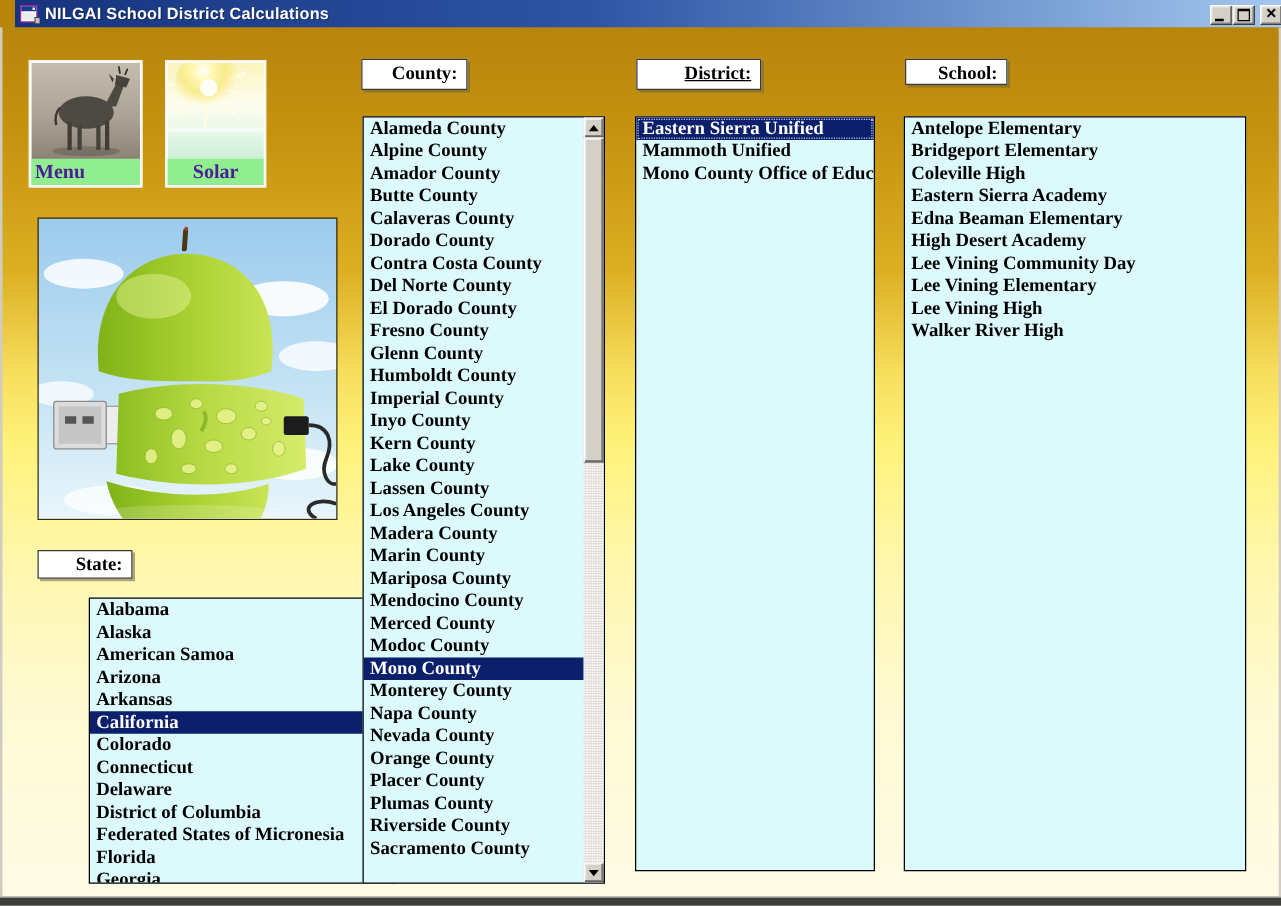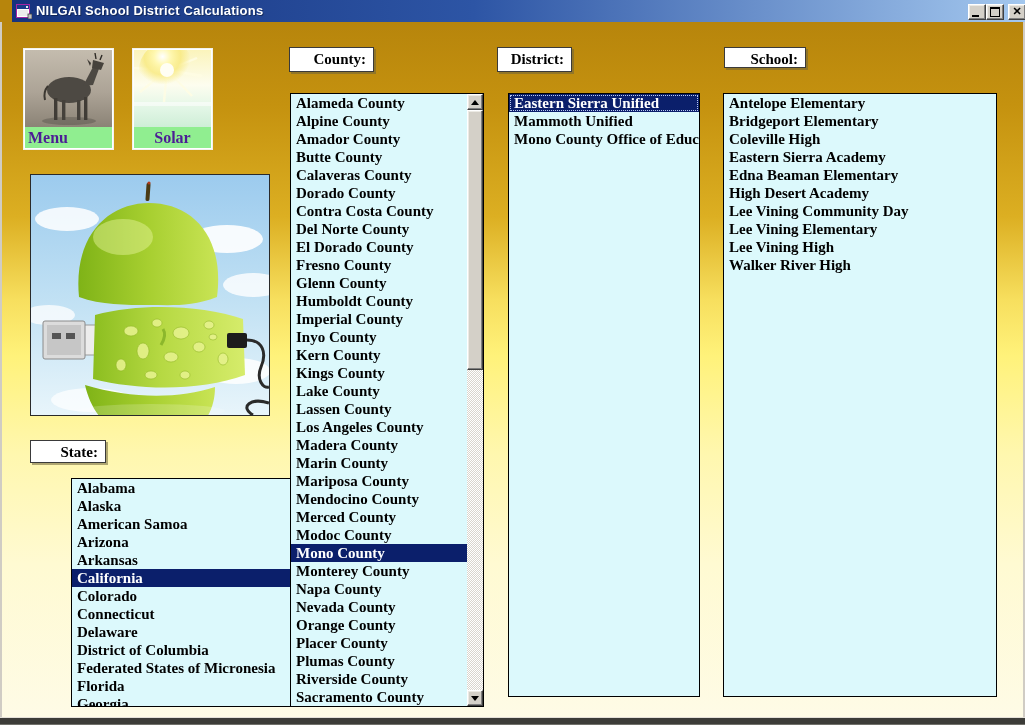--- a/index.html
+++ b/index.html
@@ -67,21 +67,21 @@
   }
   
   .field-label{
     position:absolute;background:#FFFFFF;border:1px solid #3A3A3A;
     box-shadow:2px 2px 0 rgba(110,100,60,.55);
     font-family:"Liberation Serif",serif;font-weight:bold;font-size:15px;color:#000;
     text-align:right;box-sizing:border-box;padding:3px 7px 0 0;white-space:nowrap;
   }
   #state-label{left:30px;top:440px;width:76px;height:23px;}
   #county-label{left:289px;top:47px;width:85px;height:25px;}
-  #district-label{left:497px;top:47px;width:75px;height:25px;}
+  #district-label{left:509px;top:47px;width:100px;height:25px;text-decoration:underline;}
   #school-label{left:724px;top:47px;width:82px;height:21px;}
   
   .listbox{
     position:absolute;background:#DCF9FC;border:1px solid #000;box-sizing:border-box;
     overflow:hidden;font-family:"Liberation Serif",serif;font-weight:bold;font-size:15px;color:#000;
   }
   .list-inner{position:absolute;left:0;top:0;right:0;bottom:0;overflow:hidden;}
   .has-scroll .list-inner{right:16px;}
   .list-item{height:18px;line-height:18px;padding-left:5px;white-space:nowrap;overflow:hidden;cursor:default;}
   .list-item.sel{background:#0B1F6B;color:#FFFFFF;}
@@ -309,21 +309,20 @@
         <div class="list-item">Dorado County</div>
         <div class="list-item">Contra Costa County</div>
         <div class="list-item">Del Norte County</div>
         <div class="list-item">El Dorado County</div>
         <div class="list-item">Fresno County</div>
         <div class="list-item">Glenn County</div>
         <div class="list-item">Humboldt County</div>
         <div class="list-item">Imperial County</div>
         <div class="list-item">Inyo County</div>
         <div class="list-item">Kern County</div>
-        <div class="list-item">Kings County</div>
         <div class="list-item">Lake County</div>
         <div class="list-item">Lassen County</div>
         <div class="list-item">Los Angeles County</div>
         <div class="list-item">Madera County</div>
         <div class="list-item">Marin County</div>
         <div class="list-item">Mariposa County</div>
         <div class="list-item">Mendocino County</div>
         <div class="list-item">Merced County</div>
         <div class="list-item">Modoc County</div>
         <div class="list-item sel">Mono County</div>

